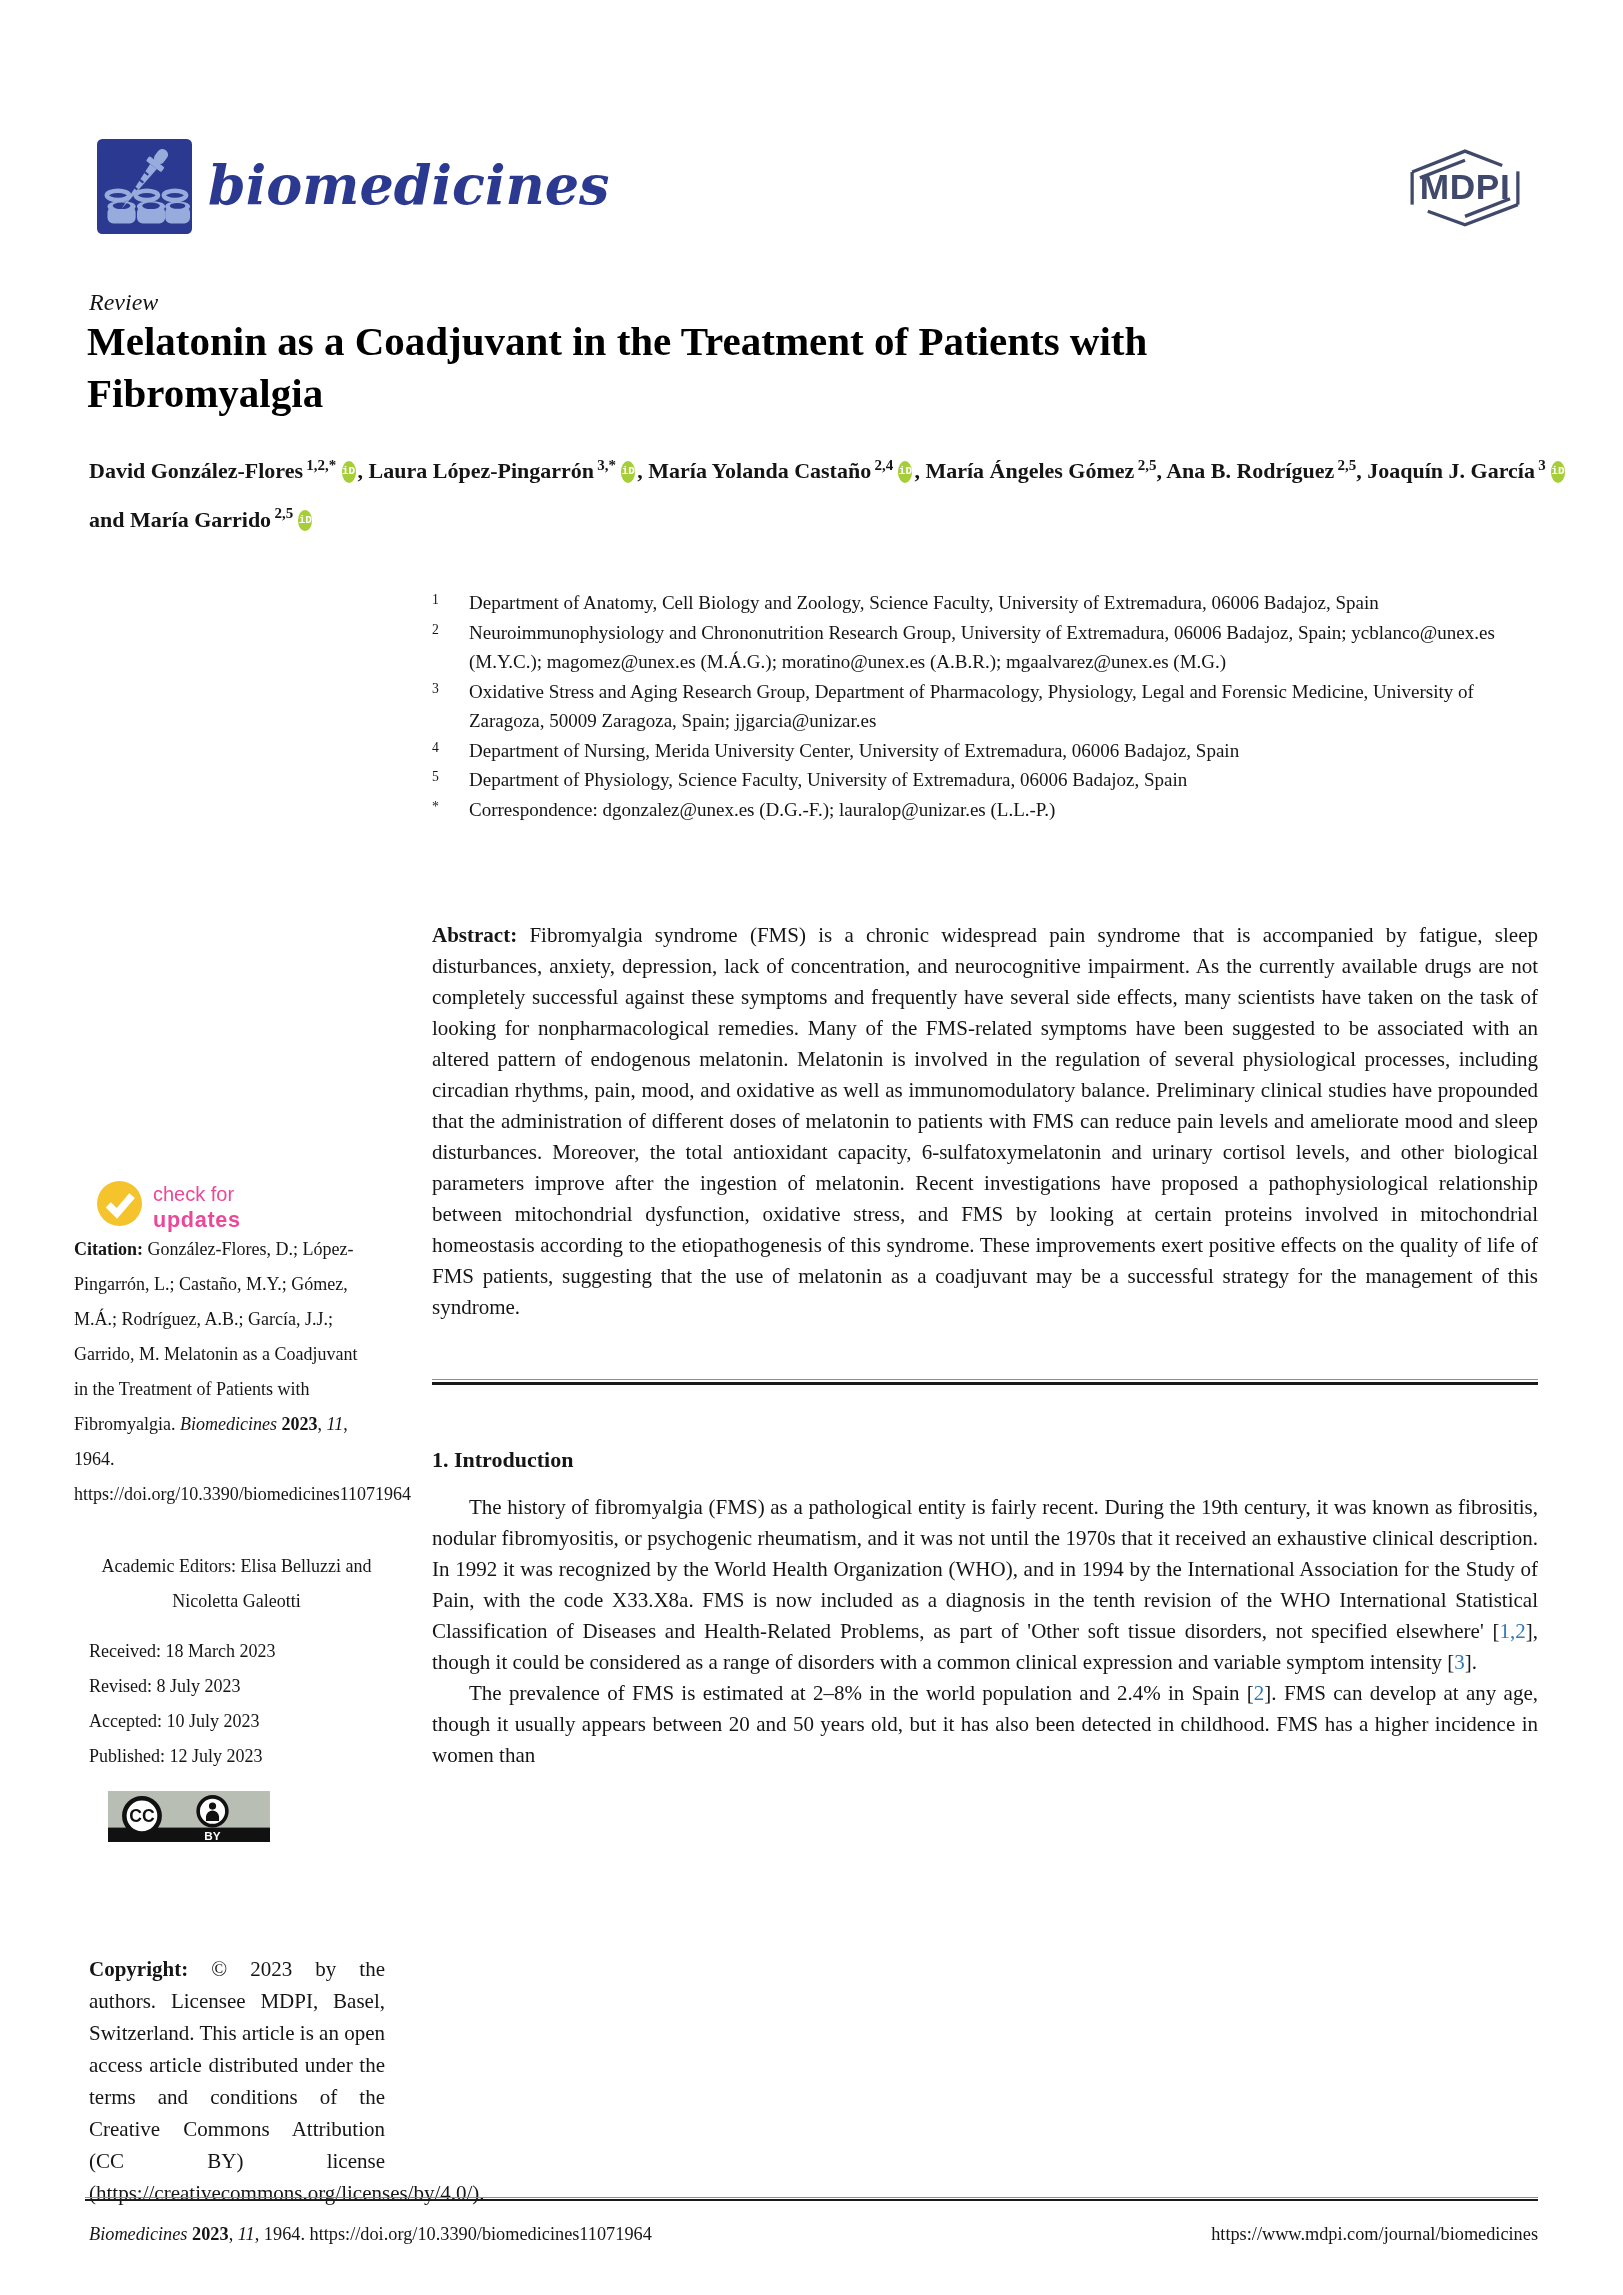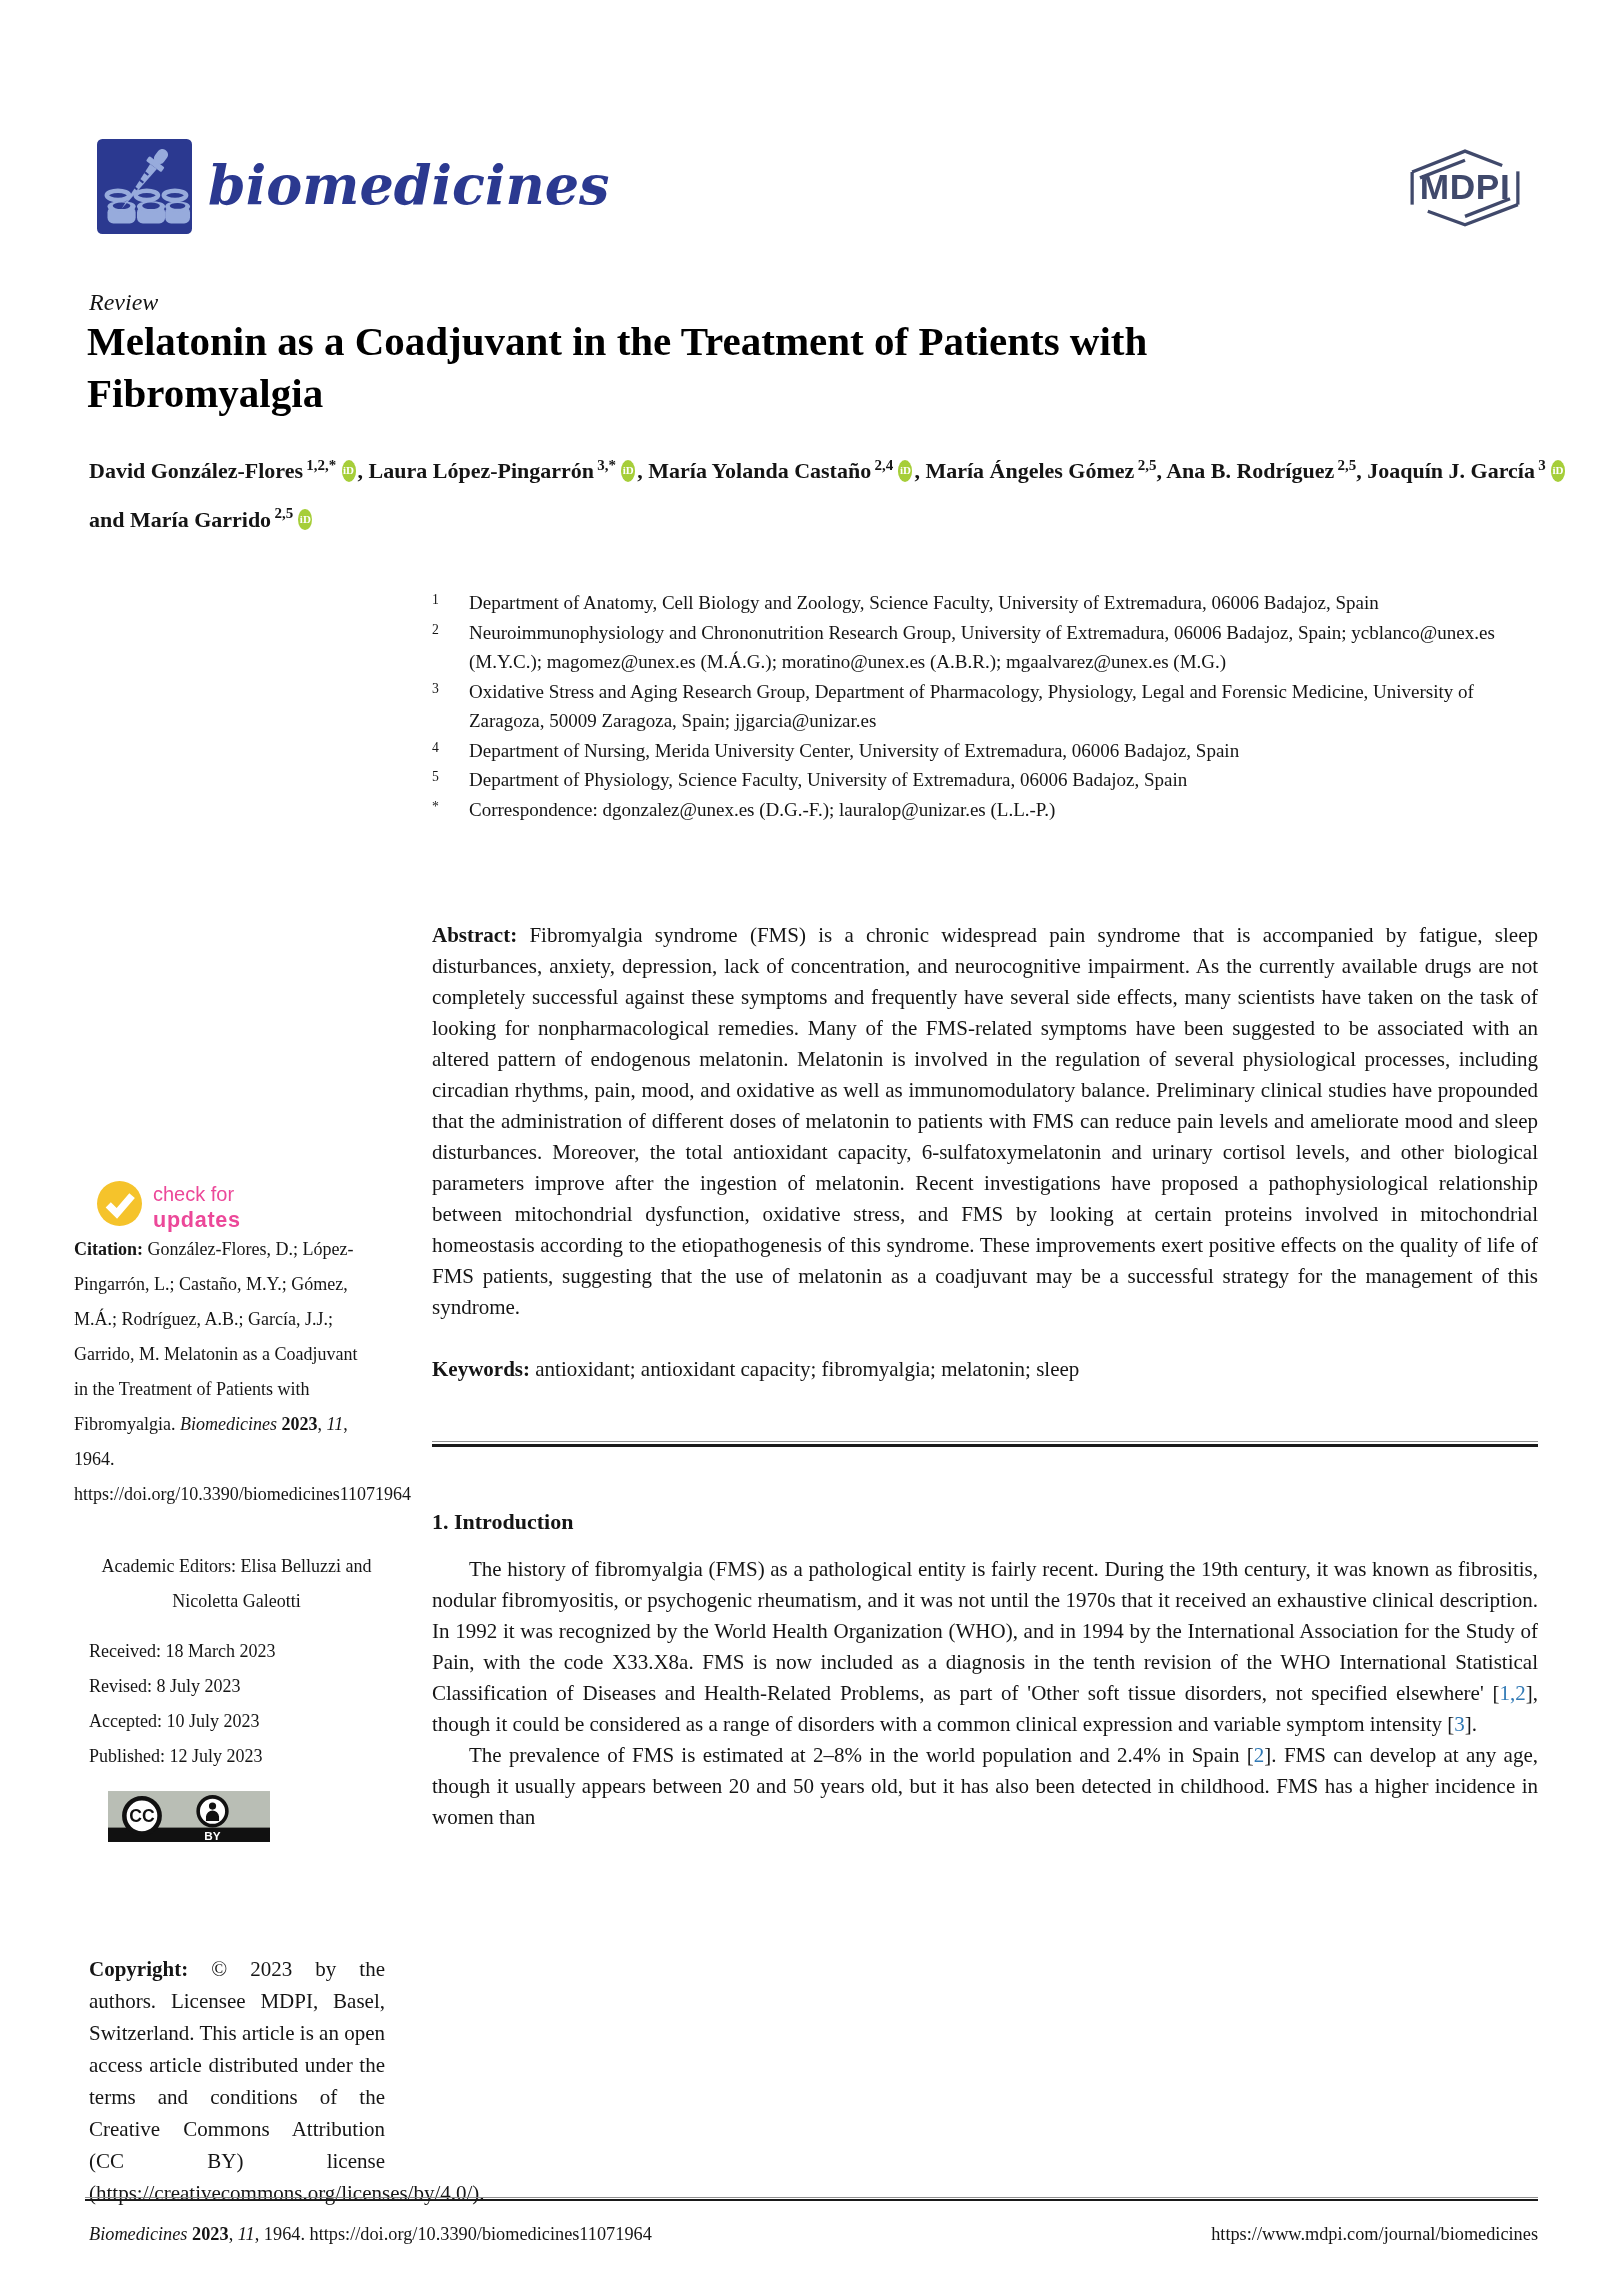--- a/index.html
+++ b/index.html
@@ -18,21 +18,21 @@
 
   
   .review{position:absolute;left:89px;top:289px;font-style:italic;font-size:24px;}
   .title{position:absolute;left:87px;top:315px;width:1178px;margin:0;
         font-weight:700;font-size:41px;line-height:52px;color:#000;}
   .authors{position:absolute;left:89px;top:444px;width:1486px;
         font-size:22px;font-weight:700;line-height:42px;}
   .author-sup{font-size:15px;margin-left:3.3px;}
   .orcid-icon{display:inline-block;width:14px;height:21.6px;border-radius:50%;
         background:var(--orcid-green);color:#fff;text-align:center;
-        font-family:Liberation Serif, serif;font-weight:700;font-size:11px;
+        font-family:Liberation Mono, monospace;font-weight:700;font-size:11px;
         line-height:21.6px;vertical-align:3.9px;margin:0 2px 0 5.2px;}
 
   
   .right-col{position:absolute;left:432px;top:588px;width:1106px;}
   .aff-row{display:flex;font-size:19px;line-height:29.5px;font-weight:400;}
   .aff-sup{flex:0 0 37px;font-size:13.7px;position:relative;top:-2.6px;}
   .aff-text{flex:1;}
   .abstract{margin:96px 0 0 0;font-size:21px;line-height:31px;text-align:justify;}
   .keywords{margin:31px 0 0 0;font-size:21px;line-height:31px;}
   .dbl-rule{margin-top:56px;height:2px;border-top:1.3px solid #8f8f8f;
@@ -171,21 +171,20 @@
           <span class="aff-text">Department of Physiology, Science Faculty, University of Extremadura, 06006 Badajoz, Spain</span>
         </div>
 
         <div class="aff-row">
           <span class="aff-sup">*</span>
           <span class="aff-text">Correspondence: dgonzalez@unex.es (D.G.-F.); lauralop@unizar.es (L.L.-P.)</span>
         </div>
       </div>
 
     <p class="abstract"><span class="seg-b">Abstract: </span><span>Fibromyalgia syndrome (FMS) is a chronic widespread pain syndrome that is accompanied by fatigue, sleep disturbances, anxiety, depression, lack of concentration, and neurocognitive impairment. As the currently available drugs are not completely successful against these symptoms and frequently have several side effects, many scientists have taken on the task of looking for nonpharmacological remedies. Many of the FMS-related symptoms have been suggested to be associated with an altered pattern of endogenous melatonin. Melatonin is involved in the regulation of several physiological processes, including circadian rhythms, pain, mood, and oxidative as well as immunomodulatory balance. Preliminary clinical studies have propounded that the administration of different doses of melatonin to patients with FMS can reduce pain levels and ameliorate mood and sleep disturbances. Moreover, the total antioxidant capacity, 6-sulfatoxymelatonin and urinary cortisol levels, and other biological parameters improve after the ingestion of melatonin. Recent investigations have proposed a pathophysiological relationship between mitochondrial dysfunction, oxidative stress, and FMS by looking at certain proteins involved in mitochondrial homeostasis according to the etiopathogenesis of this syndrome. These improvements exert positive effects on the quality of life of FMS patients, suggesting that the use of melatonin as a coadjuvant may be a successful strategy for the management of this syndrome.</span></p>
-    <p class="keywords"><span class="seg-b">Keywords: </span><span>antioxidant; antioxidant capacity; fibromyalgia; melatonin; sleep</span></p>
 
     <div class="dbl-rule"></div>
 
     <h2 class="section-heading">1. Introduction</h2>
     <p class="body-par"><span>The history of fibromyalgia (FMS) as a pathological entity is fairly recent. During the 19th century, it was known as fibrositis, nodular fibromyositis, or psychogenic rheumatism, and it was not until the 1970s that it received an exhaustive clinical description. In 1992 it was recognized by the World Health Organization (WHO), and in 1994 by the International Association for the Study of Pain, with the code X33.X8a. FMS is now included as a diagnosis in the tenth revision of the WHO International Statistical Classification of Diseases and Health-Related Problems, as part of 'Other soft tissue disorders, not specified elsewhere' [</span><span class="seg-link">1,2</span><span>], though it could be considered as a range of disorders with a common clinical expression and variable symptom intensity [</span><span class="seg-link">3</span><span>].</span></p>
     <p class="body-par"><span>The prevalence of FMS is estimated at 2–8% in the world population and 2.4% in Spain [</span><span class="seg-link">2</span><span>]. FMS can develop at any age, though it usually appears between 20 and 50 years old, but it has also been detected in childhood. FMS has a higher incidence in women than</span></p>
   </div>
 
   <div class="check-badge">
     <svg width="45" height="45" viewBox="0 0 68 68">

